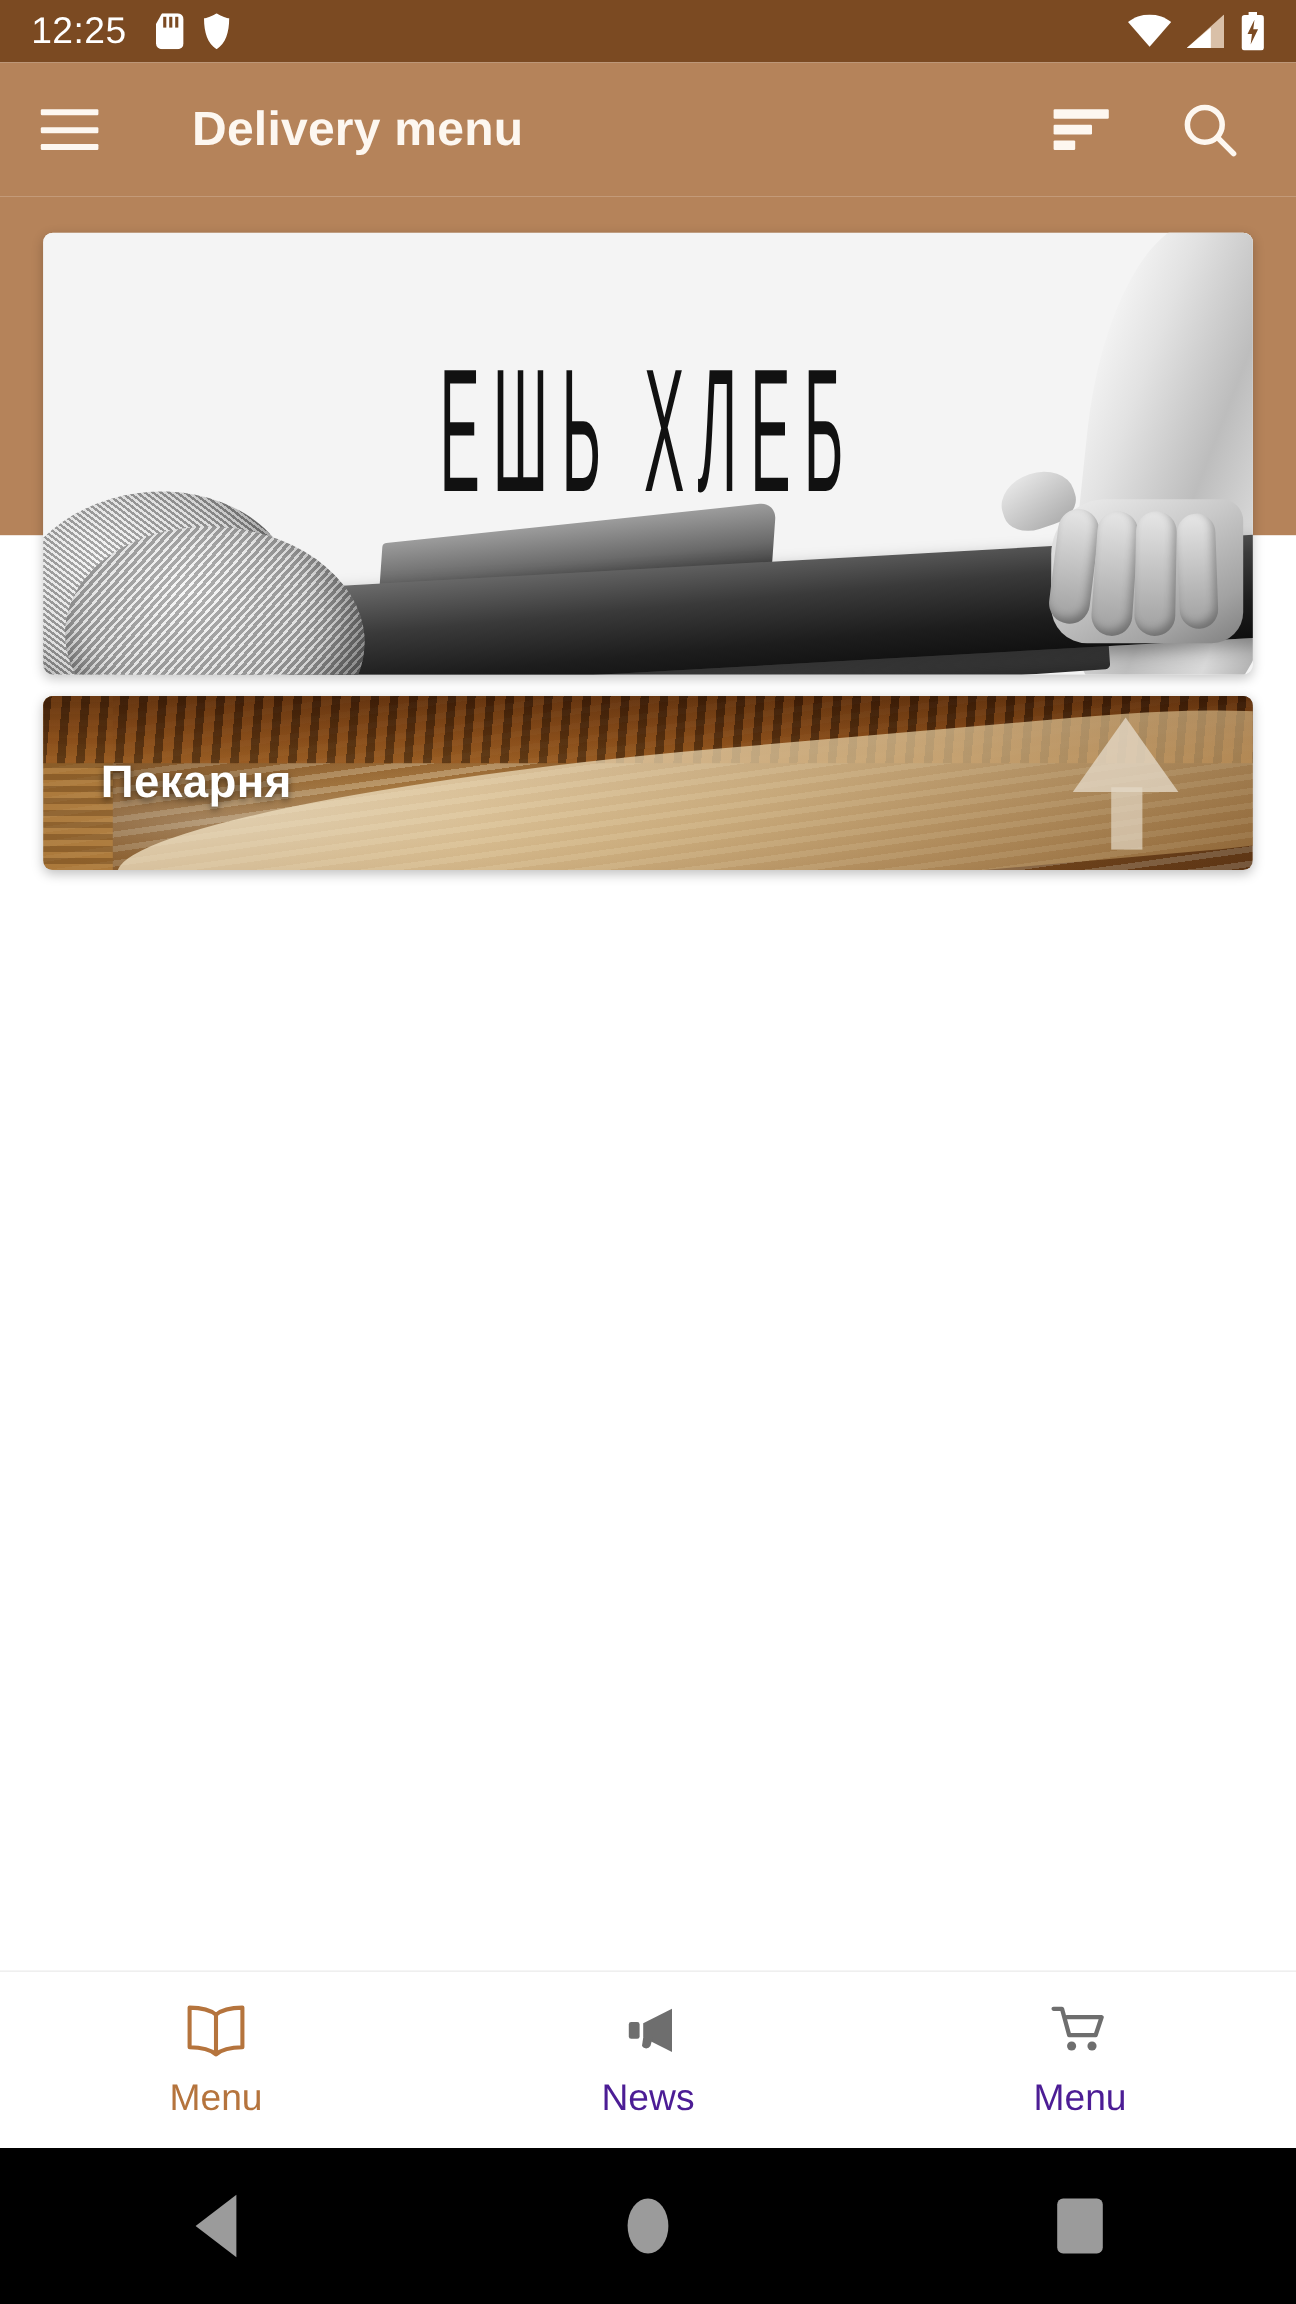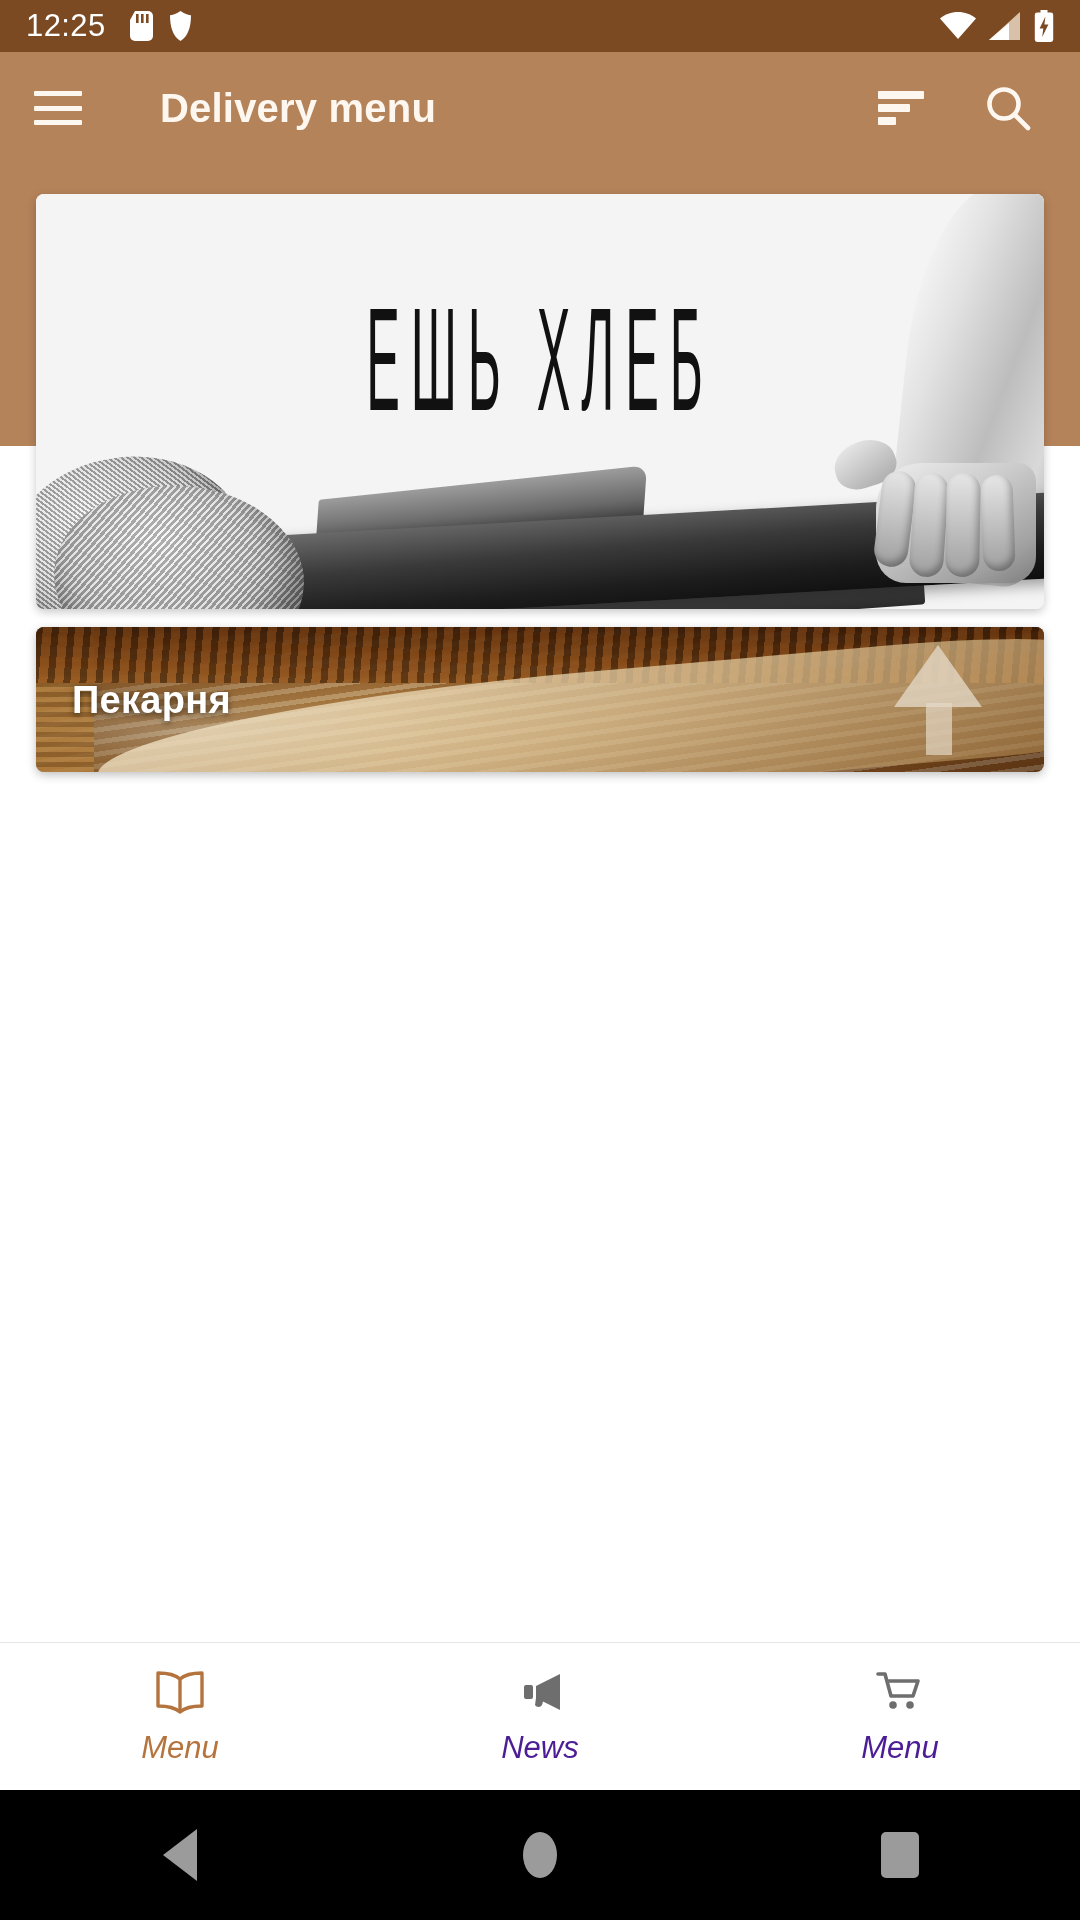--- a/index.html
+++ b/index.html
@@ -48,21 +48,21 @@
   
   .content { flex:1; position:relative; background:#ffffff; overflow:hidden; }
   .appbar-extension {
     position:absolute; top:0; left:0; right:0; height:282px;
     background:#b5835a; z-index:0;
   }
   .cards { position:relative; z-index:2; padding:30px 36px 0 36px; }
 
   
   .hero {
-    position:relative; width:100%; height:415px; border-radius:8px;
+    position:relative; width:100%; height:368px; border-radius:8px;
     overflow:hidden; background:#f4f4f4;
     box-shadow:0 3px 10px rgba(0,0,0,0.22);
   }
   .hero-photo { position:absolute; inset:0; background:#f4f4f4; }
   .hero-title {
     position:absolute; left:0; right:0; top:92px;
     text-align:center; color:#111; font-weight:400;
     font-size:120px; line-height:1;
     font-family:"Liberation Sans Narrow","Liberation Sans",sans-serif;
     transform:scaleX(0.42) scaleY(1.22); transform-origin:center top;
@@ -157,31 +157,31 @@
   .cat-arrow {
     position:absolute; right:62px; top:18px; width:0; height:0;
     border-left:44px solid transparent; border-right:44px solid transparent;
     border-bottom:62px solid rgba(228,216,198,.78);
   }
   .cat-arrow-stem {
     position:absolute; right:92px; top:76px; width:26px; height:52px;
     background:rgba(228,216,198,.70);
   }
   .cat-label {
-    position:absolute; left:36px; top:50%; transform:translateY(-50%);
+    position:absolute; left:48px; top:50%; transform:translateY(-50%);
     color:#ffffff; font-size:38px; font-weight:700; letter-spacing:0.3px;
     text-shadow:0 2px 6px rgba(0,0,0,.55);
     z-index:3;
   }
 
   
   .bottomnav {
     flex:0 0 148px; background:#ffffff;
     border-top:1px solid #e4e4e4;
-    display:flex; align-items:center;font-style:italic;
+    display:flex; align-items:center;
   }
   .nav-item {
     flex:1; display:flex; flex-direction:column; align-items:center;
     justify-content:center; gap:14px; cursor:pointer;
   }
   .nav-label { font-size:31px; color:#4c1d95; }
   .nav-item.active .nav-label { color:#b5743d; }
   .nav-ic { height:48px; display:flex; align-items:center; justify-content:center; }
 
   

